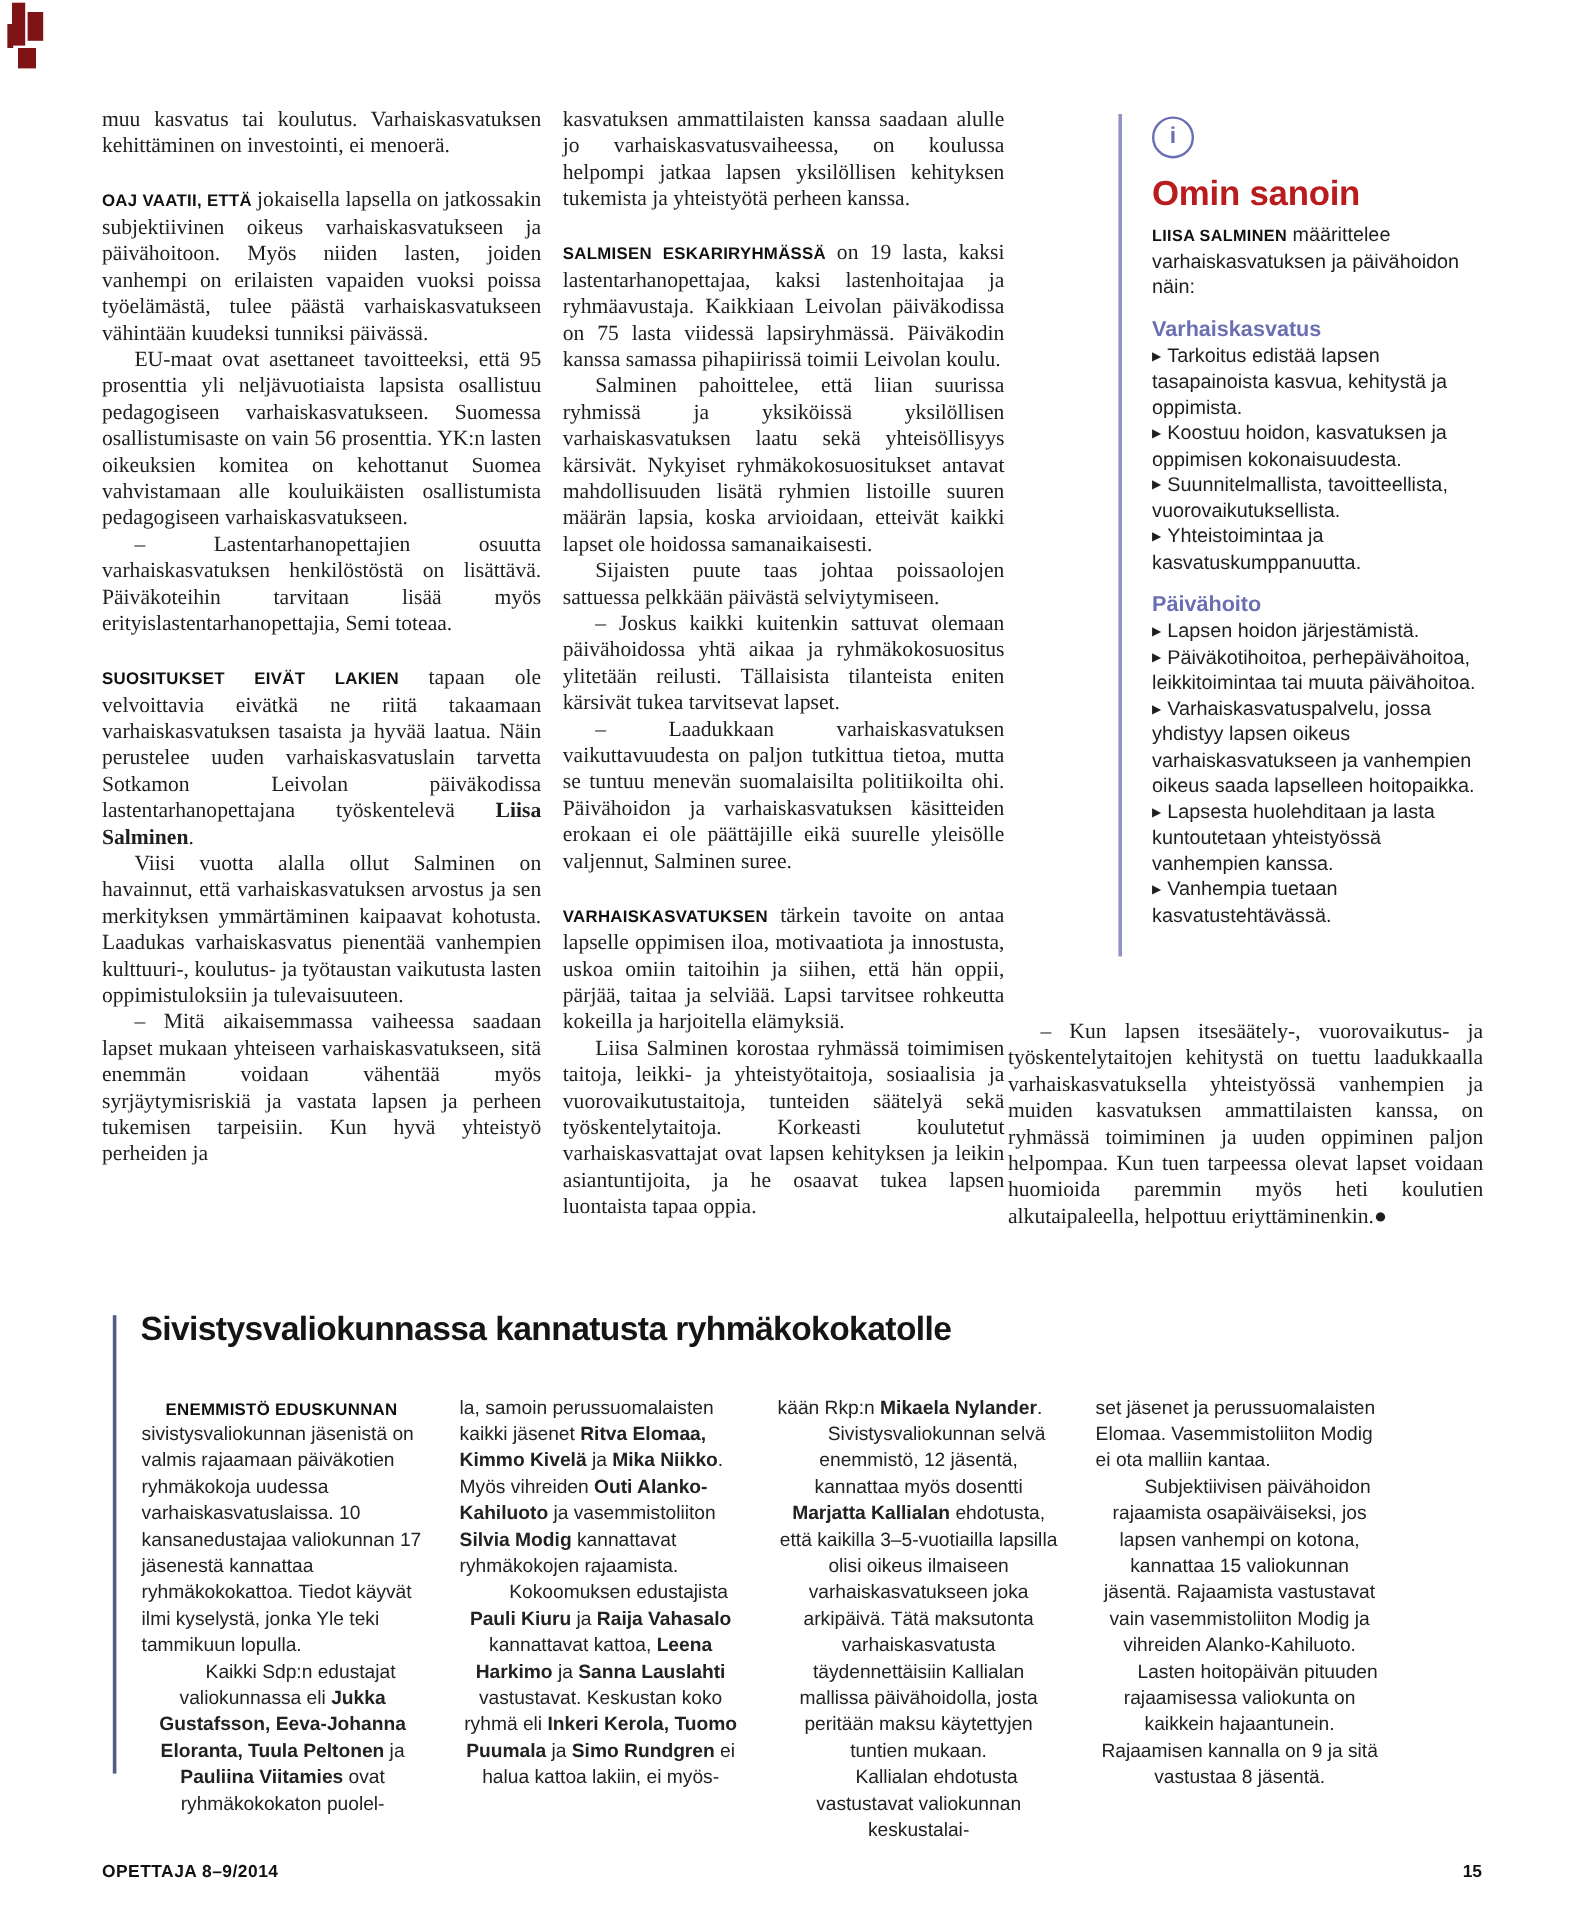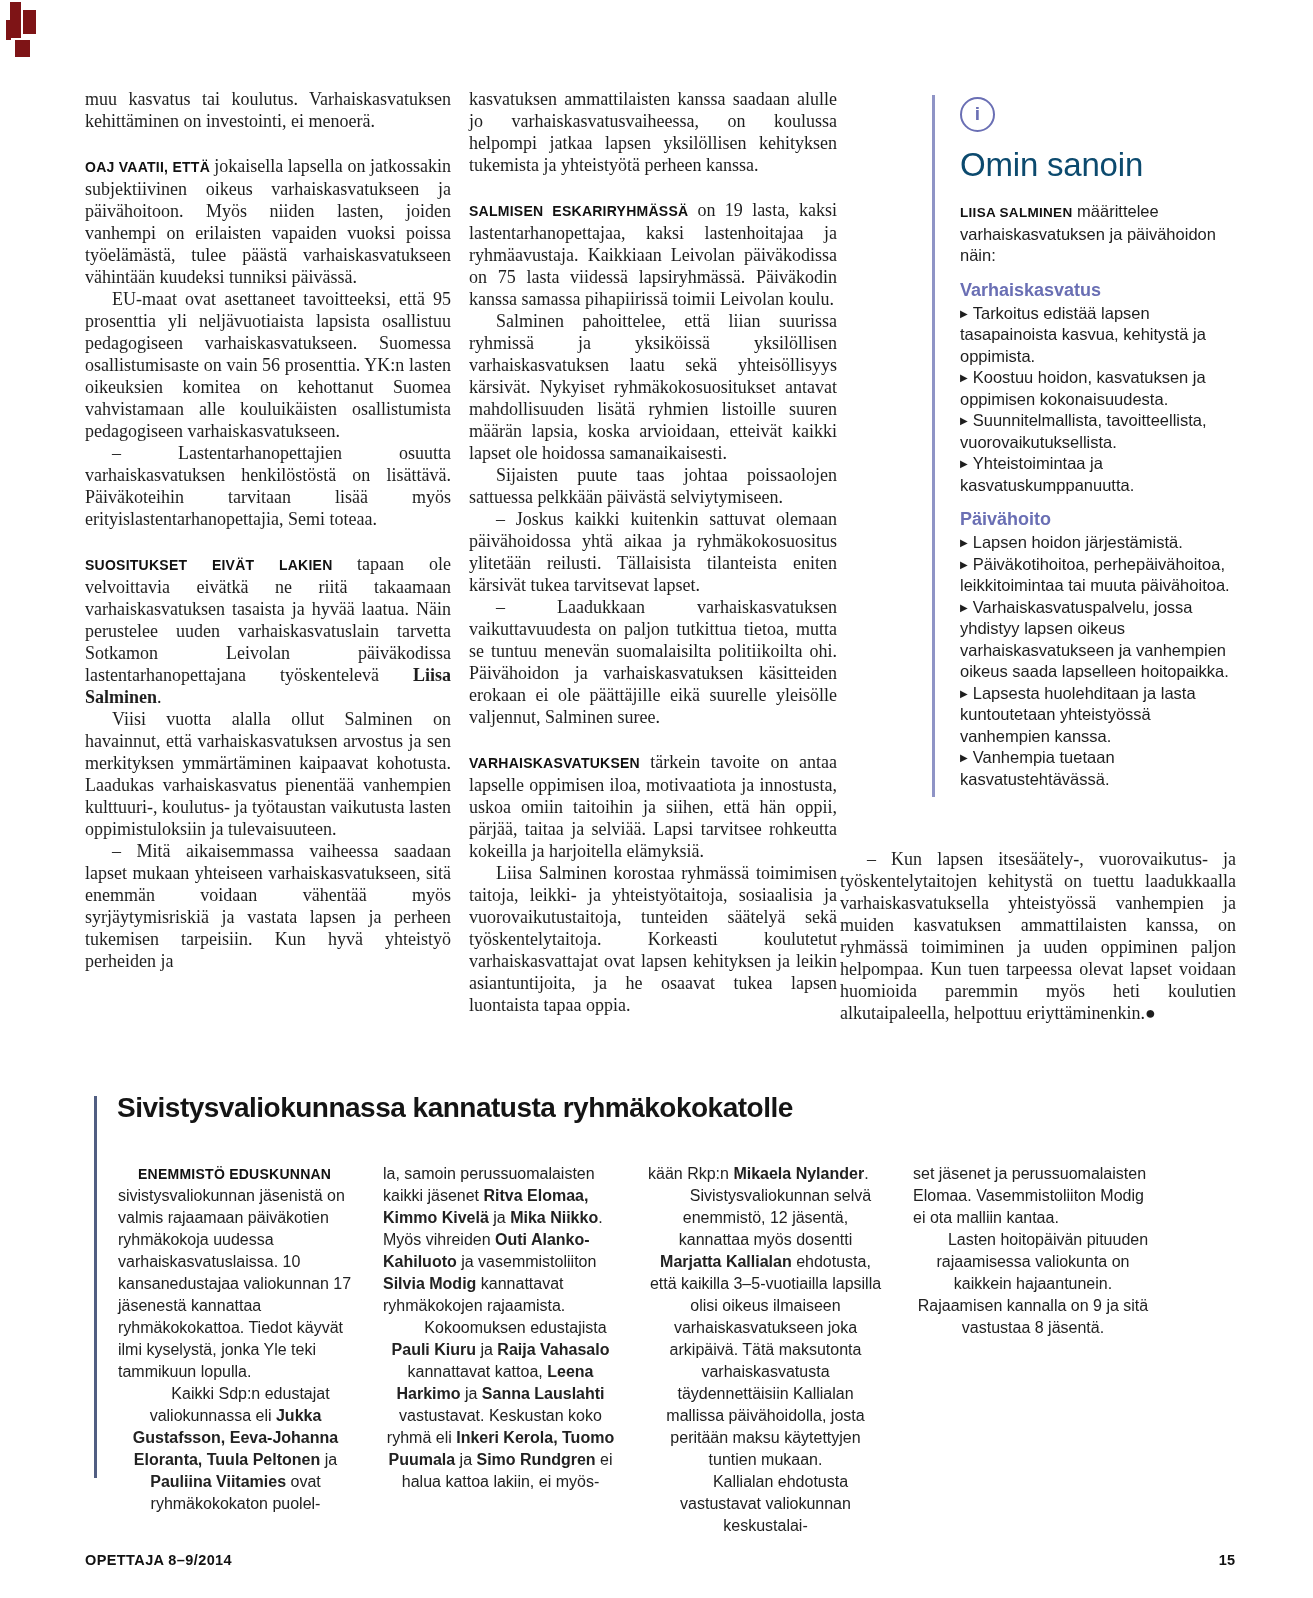--- a/index.html
+++ b/index.html
@@ -26,24 +26,24 @@
     position:absolute;left:932px;top:95px;width:303px;height:702px;
     box-sizing:border-box;border-left:3px solid #8f94c6;padding-left:25px;
     font-family:"Liberation Sans",sans-serif;color:#1e1e1e;
   }
   .info-icon{
     width:31px;height:31px;border:2.5px solid #6a6fb4;border-radius:50%;
     color:#6a6fb4;font-family:"Liberation Sans",sans-serif;font-weight:bold;
     font-size:19px;line-height:30px;text-align:center;margin-top:2px;
   }
   .sidebar h2{
-    color:#0c4a6e;font-size:33px;font-weight:normal;margin:14px 0 0 0;
+    color:#b91c1c;font-size:29px;font-weight:bold;margin:14px 0 0 0;
     font-family:"Liberation Sans",sans-serif;letter-spacing:-.2px;
   }
-  .sb-intro{margin:17px 0 0 0;font-size:16.5px;line-height:21.5px;}
+  .sb-intro{margin:7px 0 0 0;font-size:16.5px;line-height:21.5px;}
   .sb-kicker{font-size:13.5px;letter-spacing:.3px;}
   .sb-head{
     color:#6a6fb4;font-size:18px;font-weight:bold;margin:13px 0 2px 0;
   }
   .bullet{margin:0;font-size:16.5px;line-height:21.5px;}
   .tri{font-size:10px;vertical-align:2px;margin-right:5px;color:#1e1e1e;}
   
   .subbar{position:absolute;left:94px;top:1096px;width:3px;height:382px;background:#515e82;}
   .sub-title{
     position:absolute;left:117px;top:1092px;margin:0;width:760px;
@@ -129,19 +129,20 @@
     <p>la, samoin perussuomalaisten kaikki jäsenet <b>Ritva Elomaa, Kimmo Kivelä</b> ja <b>Mika Niikko</b>. Myös vihreiden <b>Outi Alanko-Kahiluoto</b> ja vasemmistoliiton <b>Silvia Modig</b> kannattavat ryhmäkokojen rajaamista.</p>
     <p class="ind">Kokoomuksen edustajista <b>Pauli Kiuru</b> ja <b>Raija Vahasalo</b> kannattavat kattoa, <b>Leena Harkimo</b> ja <b>Sanna Lauslahti</b> vastustavat. Keskustan koko ryhmä eli <b>Inkeri Kerola, Tuomo Puumala</b> ja <b>Simo Rundgren</b> ei halua kattoa lakiin, ei myös-</p>
   </div>
 <div class="col sans" style="left:648px;top:1163px;width:235px">
     <p>kään Rkp:n <b>Mikaela Nylander</b>.</p>
     <p class="ind">Sivistysvaliokunnan selvä enemmistö, 12 jäsentä, kannattaa myös dosentti <b>Marjatta Kallialan</b> ehdotusta, että kaikilla 3–5-vuotiailla lapsilla olisi oikeus ilmaiseen varhaiskasvatukseen joka arkipäivä. Tätä maksutonta varhaiskasvatusta täydennettäisiin Kallialan mallissa päivähoidolla, josta peritään maksu käytettyjen tuntien mukaan.</p>
     <p class="ind">Kallialan ehdotusta vastustavat valiokunnan keskustalai-</p>
   </div>
 <div class="col sans" style="left:913px;top:1163px;width:240px">
     <p>set jäsenet ja perussuomalaisten Elomaa. Vasemmistoliiton Modig ei ota malliin kantaa.</p>
+    <p class="ind">Subjektiivisen päivähoidon rajaamista osapäiväiseksi, jos lapsen vanhempi on kotona, kannattaa 15 valiokunnan jäsentä. Rajaamista vastustavat vain vasemmistoliiton Modig ja vihreiden Alanko-Kahiluoto.</p>
     <p class="ind">Lasten hoitopäivän pituuden rajaamisessa valiokunta on kaikkein hajaantunein. Rajaamisen kannalla on 9 ja sitä vastustaa 8 jäsentä.</p>
   </div>
 
 <div class="footer">
   <span>OPETTAJA 8–9/2014</span>
   <span class="pageno">15</span>
 </div>
 
 </body></html>

